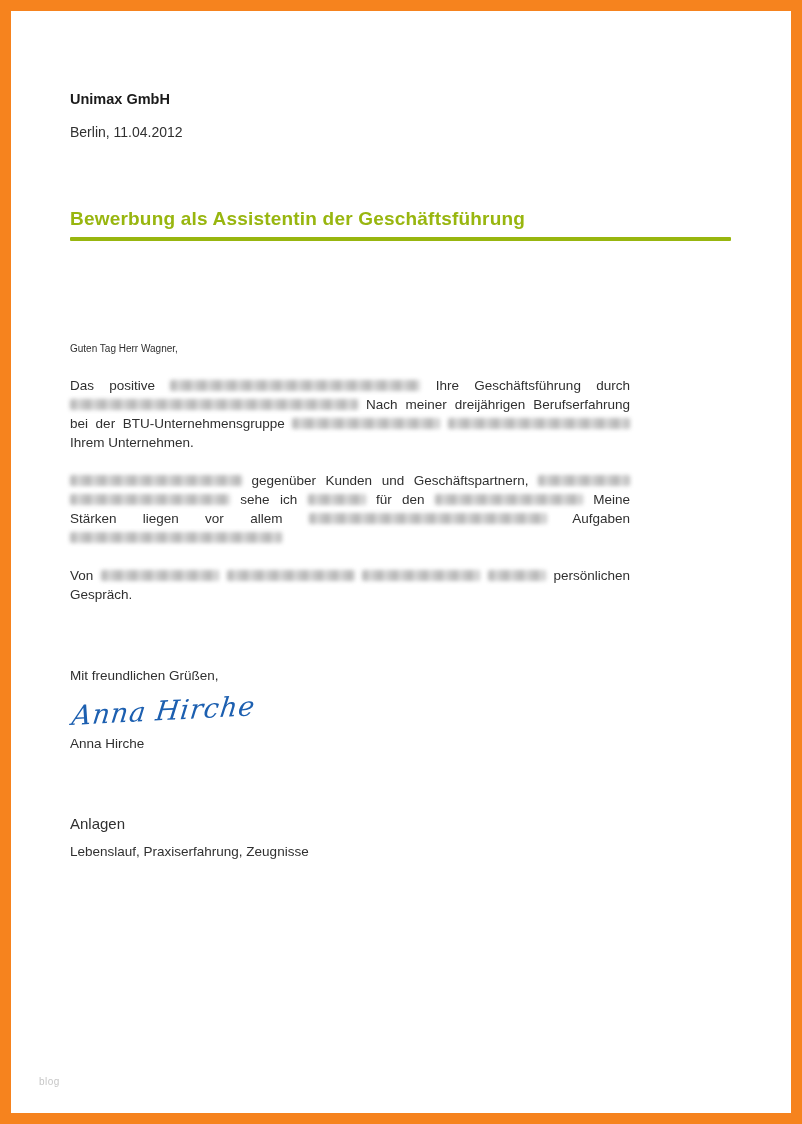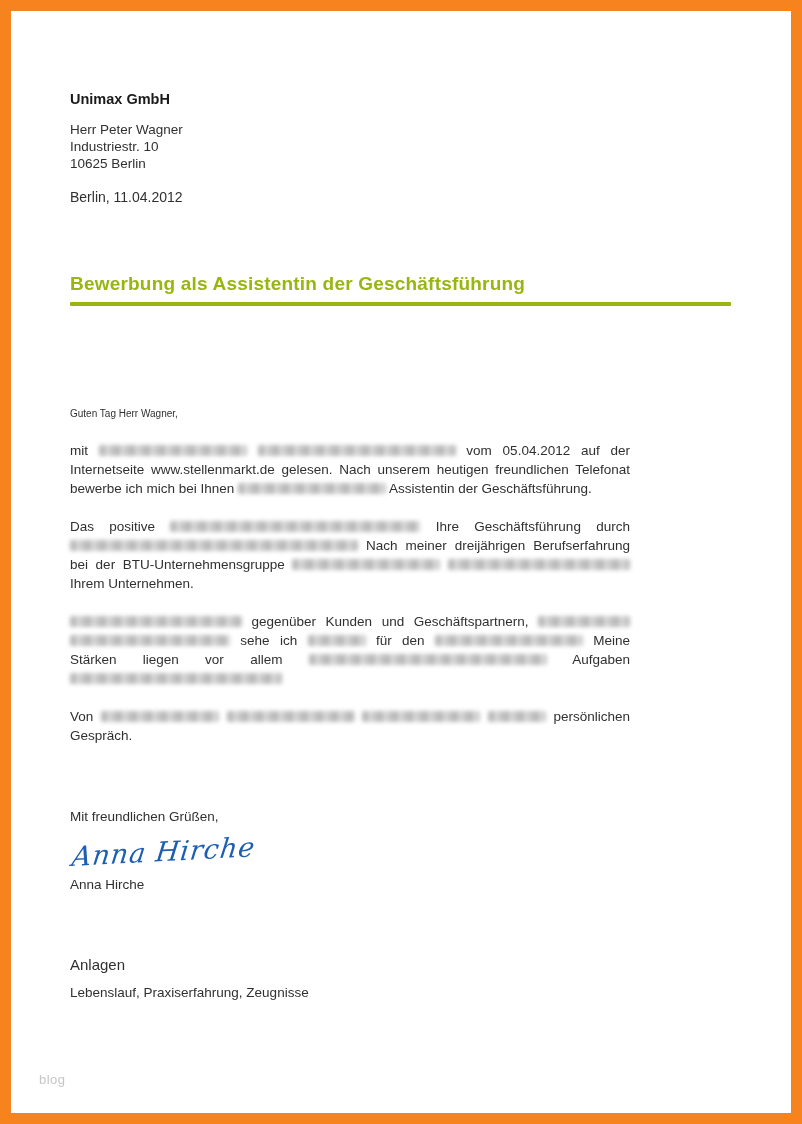--- a/index.html
+++ b/index.html
@@ -96,50 +96,44 @@
     font-size:15px;
   }
   .enclosures-list{
     margin-top:12px;
     font-size:13.5px;
   }
   .watermark{
     position:absolute;
     left:28px;
     bottom:26px;
-    font-size:13px;
+    font-size:10px;
     color:#c6c6c6;
     letter-spacing:.5px;
     filter:blur(.4px);
   }
 </style>
 </head>
 <body>
 
 <div class="frame">
   <div class="sheet">
     <div class="content">
 
       <div class="company">Unimax GmbH</div>
 
-      <div>
-        <div class="addr-line">Herr Peter Wagner</div>
-        <div class="addr-line">Industriestr. 10</div>
-        <div class="addr-line">10625 Berlin</div>
-      </div>
 
       <div class="date-line">Berlin, 11.04.2012</div>
 
       <div class="subject">Bewerbung als Assistentin der Geschäftsführung</div>
       <div class="subject-rule"></div>
 
       <div class="salutation">Guten Tag Herr Wagner,</div>
 
       <div class="letter-body" id="letter-body">
-          <p class="para">mit <span class="blur-chunk" style="width: 148px;"></span> <span class="blur-chunk" style="width: 198px;"></span> vom 05.04.2012 auf der Internetseite www.stellenmarkt.de gelesen. Nach unserem heutigen freundlichen Telefonat bewerbe ich mich bei Ihnen <span class="blur-chunk" style="width: 148px;"></span> Assistentin der Geschäftsführung.</p>
           <p class="para">Das positive <span class="blur-chunk" style="width: 250px;"></span> Ihre Geschäftsführung durch <span class="blur-chunk" style="width: 288px;"></span> Nach meiner dreijährigen Berufserfahrung bei der BTU-Unternehmensgruppe <span class="blur-chunk" style="width: 148px;"></span> <span class="blur-chunk" style="width: 182px;"></span> Ihrem Unternehmen.</p>
           <p class="para"><span class="blur-chunk" style="width: 172px;"></span> gegenüber Kunden und Geschäftspartnern, <span class="blur-chunk" style="width: 92px;"></span> <span class="blur-chunk" style="width: 160px;"></span> sehe ich <span class="blur-chunk" style="width: 58px;"></span> für den <span class="blur-chunk" style="width: 148px;"></span> Meine Stärken liegen vor allem <span class="blur-chunk" style="width: 238px;"></span> Aufgaben <span class="blur-chunk" style="width: 212px;"></span></p>
           <p class="para">Von <span class="blur-chunk" style="width: 118px;"></span> <span class="blur-chunk" style="width: 128px;"></span> <span class="blur-chunk" style="width: 118px;"></span> <span class="blur-chunk" style="width: 58px;"></span> persönlichen Gespräch.</p>
         </div>
 
       <div class="closing">Mit freundlichen Grüßen,</div>
 
       <div>
         <span class="signature">Anna Hirche</span>
       </div>

